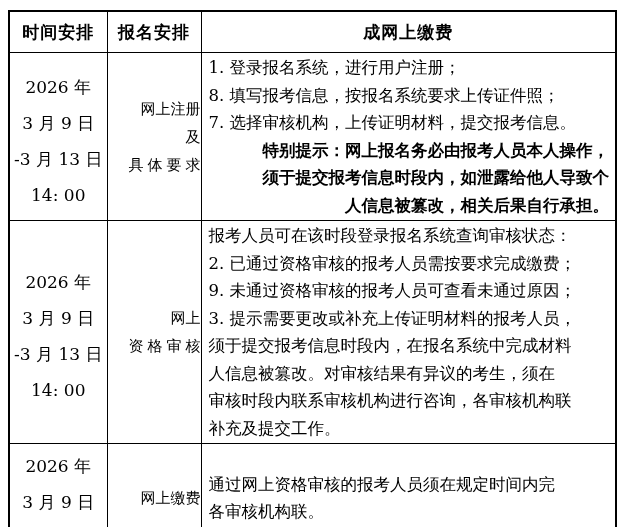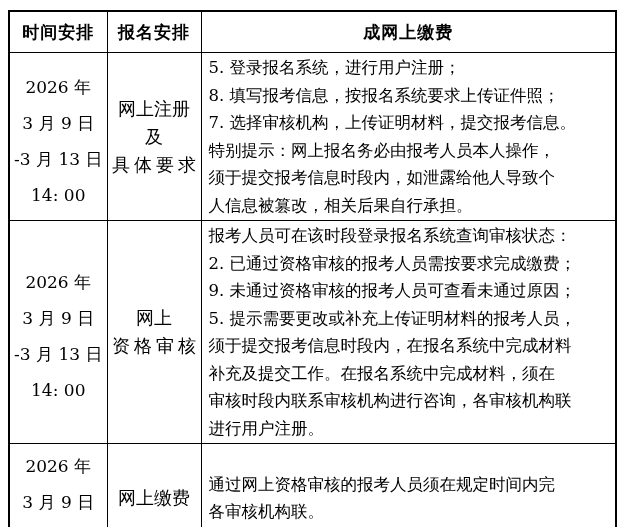--- a/index.html
+++ b/index.html
@@ -50,44 +50,45 @@
     text-align: center;
     vertical-align: middle;
     font-size: 17px;
   }
   .time-line {
     line-height: 28px;
     white-space: nowrap;
     margin-top: 8px;
   }
   td.cell-arrangement {
-    text-align: center;
+    text-align: right;
     vertical-align: middle;
-    font-size: 18px;
+    font-size: 15px;
   }
   .arr-line {
     line-height: 28px;
     white-space: nowrap;
   }
   .arr-line.spaced {
     letter-spacing: 4px;
     margin-right: -4px;
   }
   td.cell-requirements {
     vertical-align: middle;
     font-size: 16.5px;
     padding: 1px 6px 1px 7px;
     text-align: left;
   }
   .req-line {
     line-height: 27.5px;
     white-space: nowrap;
   }
   .req-line.bold {
-    font-weight: normal;
+    font-weight: bold;
+    text-align: right;
   }
 </style>
 </head>
 <body>
 
 <div class="page">
   <table class="schedule">
     <colgroup>
       <col class="col-time">
       <col class="col-arrangement">
@@ -107,21 +108,21 @@
             <div class="time-line">3 月 9 日</div>
             <div class="time-line">-3 月 13 日</div>
             <div class="time-line">14: 00</div>
           </td>
           <td class="cell-arrangement">
             <div class="arr-line">网上注册</div>
             <div class="arr-line">及</div>
             <div class="arr-line spaced">具体要求</div>
           </td>
           <td class="cell-requirements">
-            <div class="req-line">5. 登录报名系统，进行用户注册；</div>
+            <div class="req-line">1. 登录报名系统，进行用户注册；</div>
             <div class="req-line">8. 填写报考信息，按报名系统要求上传证件照；</div>
             <div class="req-line">7. 选择审核机构，上传证明材料，提交报考信息。</div>
             <div class="req-line bold">特别提示：网上报名务必由报考人员本人操作，</div>
             <div class="req-line bold">须于提交报考信息时段内，如泄露给他人导致个</div>
             <div class="req-line bold">人信息被篡改，相关后果自行承担。</div>
           </td>
         </tr>
         <tr class="row-1">
           <td class="cell-time">
             <div class="time-line">2026 年</div>
@@ -130,25 +131,25 @@
             <div class="time-line">14: 00</div>
           </td>
           <td class="cell-arrangement">
             <div class="arr-line">网上</div>
             <div class="arr-line spaced">资格审核</div>
           </td>
           <td class="cell-requirements">
             <div class="req-line">报考人员可在该时段登录报名系统查询审核状态：</div>
             <div class="req-line">2. 已通过资格审核的报考人员需按要求完成缴费；</div>
             <div class="req-line">9. 未通过资格审核的报考人员可查看未通过原因；</div>
-            <div class="req-line">5. 提示需要更改或补充上传证明材料的报考人员，</div>
+            <div class="req-line">3. 提示需要更改或补充上传证明材料的报考人员，</div>
             <div class="req-line">须于提交报考信息时段内，在报名系统中完成材料</div>
-            <div class="req-line">补充及提交工作。在报名系统中完成材料，须在</div>
+            <div class="req-line">人信息被篡改。对审核结果有异议的考生，须在</div>
             <div class="req-line">审核时段内联系审核机构进行咨询，各审核机构联</div>
-            <div class="req-line">进行用户注册。</div>
+            <div class="req-line">补充及提交工作。</div>
           </td>
         </tr>
         <tr class="row-2">
           <td class="cell-time">
             <div class="time-line">2026 年</div>
             <div class="time-line">3 月 9 日</div>
             <div class="time-line">-3 月 6 日</div>
           </td>
           <td class="cell-arrangement">
             <div class="arr-line">网上缴费</div>

